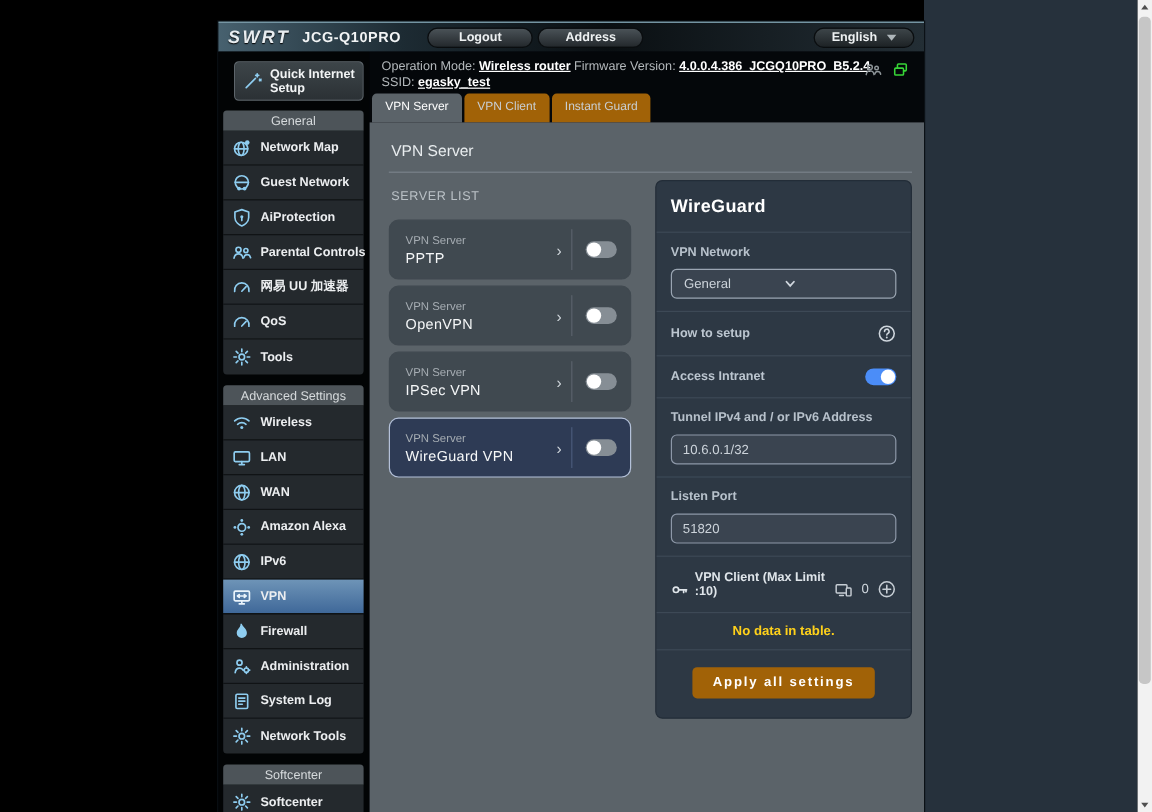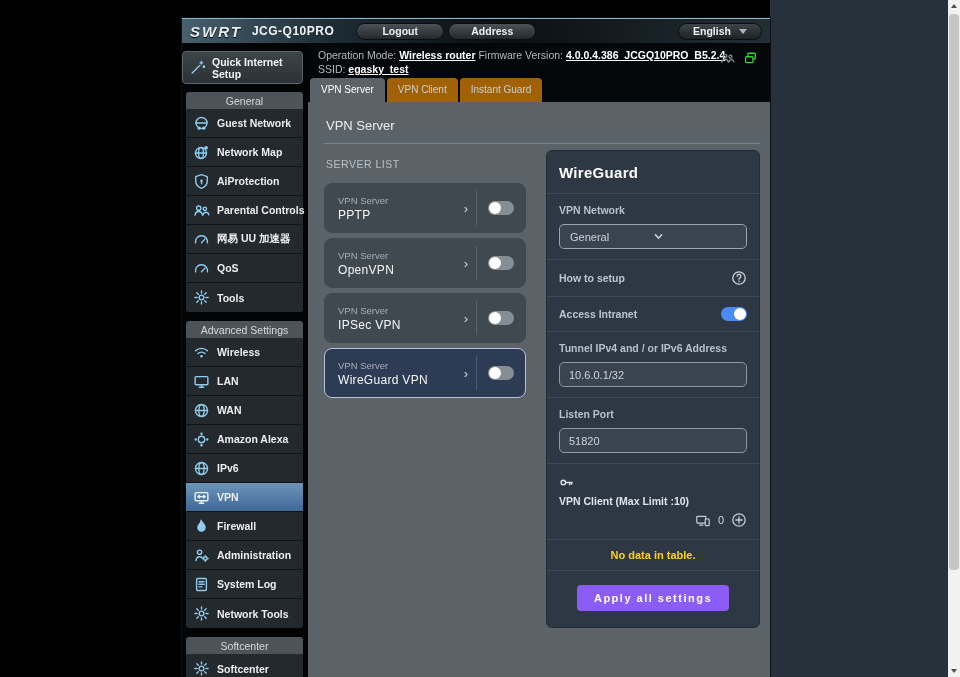--- a/index.html
+++ b/index.html
@@ -26,21 +26,21 @@
   .model { font-size:12px; font-weight:bold; color:#f2f4f5; margin-left:10px; letter-spacing:.5px; }
   .tb-btn { width:88px; height:17px; margin-left:22px; border:1px solid #0a0d0f; border-radius:9px; background:linear-gradient(180deg,#4a5257,#23282c); color:#eef1f2; font-size:10.5px; font-weight:bold; text-align:center; line-height:15px; cursor:pointer; }
   .tb-btn + .tb-btn { margin-left:4px; }
   .lang { margin-left:auto; width:84px; height:17px; border:1px solid #0a0d0f; border-radius:9px; background:linear-gradient(180deg,#3d4549,#1d2225); color:#eef1f2; font-size:10.5px; font-weight:bold; display:flex; align-items:center; justify-content:center; gap:8px; cursor:pointer; }
   .lang .tri { width:0;height:0;border-left:4px solid transparent;border-right:4px solid transparent;border-top:5px solid #aeb6ba; }
 
   .winbody { flex:1; display:flex; min-height:0; }
 
   
   .sidebar { width:126px; flex:0 0 126px; background:#020405; padding-top:8px; }
-  .qis { margin:0 5px 8px 0; height:33px; background:linear-gradient(180deg,#3d4549,#2b3135); border:1px solid #5d656b; border-radius:4px; display:flex; align-items:center; gap:6px; padding:0 6px; cursor:pointer; }
+  .qis { margin:0 5px 8px 13px; height:33px; background:linear-gradient(180deg,#3d4549,#2b3135); border:1px solid #5d656b; border-radius:4px; display:flex; align-items:center; gap:6px; padding:0 6px; cursor:pointer; }
   .qis-label { font-size:10.5px; font-weight:bold; color:#f2f4f5; }
   .nav-section { margin:0 5px 9px 4px; }
   .sec-header { height:17px; background:#4d5459; border-radius:3px 3px 0 0; color:#d6dadc; font-size:10.5px; display:flex; align-items:center; justify-content:center; }
   .nav-item { height:29px; background:#24292d; border-bottom:1px solid #101315; display:flex; align-items:center; gap:7px; padding:0 7px; cursor:pointer; }
   .nav-item:last-child { border-bottom:none; border-radius:0 0 3px 3px; }
   .nav-item .lbl { font-size:10.5px; font-weight:bold; color:#eceef0; white-space:nowrap; }
   .nav-item.active { background:linear-gradient(180deg,#6e94b7,#3f6899); }
   .icon { display:inline-flex; color:#8ecdf0; flex:0 0 auto; }
   .icon svg { display:block; }
   .nav-item.active .icon { color:#eaf4fb; }
@@ -82,28 +82,28 @@
   .panel-header { padding:13px 12px 12px 12px; border-bottom:1px solid #3d4956; }
   .panel-title { font-size:15px; font-weight:bold; color:#fff; letter-spacing:.3px; }
   .p-row { padding:10px 12px; border-bottom:1px solid #3d4956; }
   .p-label { font-size:10.5px; font-weight:bold; color:#b7c1cb; }
   .p-select { margin-top:8px; height:25px; background:#3a4450; border:1px solid #9aa5b2; border-radius:5px; display:flex; align-items:center; padding:0 10px; cursor:pointer; }
   .p-select span { flex:1; font-size:11px; color:#ccd3da; }
   .p-select .chev { color:#cfd6dd; }
   .row-flex { display:flex; align-items:center; justify-content:space-between; }
   .p-bold { font-size:10.5px; font-weight:bold; color:#bcc6d0; }
   .p-input { margin-top:8px; width:100%; height:25px; background:#3a4450; border:1px solid #8d98a8; border-radius:5px; color:#ccd3da; font-size:11px; padding:0 9px; font-family:"Liberation Sans",sans-serif; }
-  .client-row { display:flex; align-items:flex-start; gap:5px; padding:11px 12px; border-bottom:1px solid #3d4956;flex-direction:column; }
+  .client-row { display:flex; align-items:flex-end; gap:5px; padding:11px 12px; border-bottom:1px solid #3d4956; }
   .client-row .p-bold { color:#dfe5ea; }
   .client-count { font-size:11px; color:#cfd6dd; margin:0 2px; }
   .c-right { margin-left:auto; display:flex; align-items:center; gap:5px; }
   .c-right .icon { color:#c6cdd4; cursor:pointer; }
   .nodata { padding:9px 12px; text-align:center; font-size:11px; font-weight:bold; color:#ffd11a; border-bottom:1px solid #3d4956; }
   .panel-footer { padding:14px 0 16px 0; display:flex; justify-content:center; }
-  .apply-btn { background:#8b5cf6; border:none; border-radius:4px; color:#fff; font-size:11px; font-weight:bold; letter-spacing:1.5px; padding:7px 17px; cursor:pointer; font-family:"Liberation Sans",sans-serif; }
+  .apply-btn { background:#a16207; border:none; border-radius:4px; color:#fff; font-size:11px; font-weight:bold; letter-spacing:1.5px; padding:7px 17px; cursor:pointer; font-family:"Liberation Sans",sans-serif; }
   .q-icon { color:#cfd6dd; cursor:pointer; }
   .key-ic { color:#dfe5ea; }
 </style>
 </head>
 <body>
 
 <div class="viewport">
   <div class="right-bg"></div>
 
   <div class="scrollbar">
@@ -139,38 +139,38 @@
               </svg>
             </span>
           <span class="qis-label">Quick Internet Setup</span>
         </div>
         <div id="sidebar-sections">
             <div class="nav-section">
               <div class="sec-header">General</div>
               <div class="nav-item">
                 <span class="icon">
                   <svg width="17" height="17" viewBox="0 0 16 16" fill="none" stroke="currentColor" stroke-width="1.3" stroke-linecap="round" stroke-linejoin="round">
+                    <circle cx="7.5" cy="8.5" r="5.2"></circle>
+                    <ellipse cx="7.5" cy="8.5" rx="2.3" ry="5.2"></ellipse>
+                    <path d="M2.3 8.5h10.4"></path>
+                    <circle cx="12.3" cy="3.6" r="1.8" fill="currentColor" stroke="none"></circle>
+                  </svg>
+                </span>
+                <span class="lbl">Network Map</span>
+              </div>
+              <div class="nav-item">
+                <span class="icon">
+                  <svg width="17" height="17" viewBox="0 0 16 16" fill="none" stroke="currentColor" stroke-width="1.3" stroke-linecap="round" stroke-linejoin="round">
                     <circle cx="8" cy="7.5" r="5.2"></circle>
                     <path d="M2.8 7.5h10.4"></path>
                     <circle cx="5.8" cy="12.4" r="1.5" fill="currentColor" stroke="none"></circle>
                     <circle cx="10.2" cy="12.4" r="1.5" fill="currentColor" stroke="none"></circle>
                   </svg>
                 </span>
                 <span class="lbl">Guest Network</span>
-              </div>
-              <div class="nav-item">
-                <span class="icon">
-                  <svg width="17" height="17" viewBox="0 0 16 16" fill="none" stroke="currentColor" stroke-width="1.3" stroke-linecap="round" stroke-linejoin="round">
-                    <circle cx="7.5" cy="8.5" r="5.2"></circle>
-                    <ellipse cx="7.5" cy="8.5" rx="2.3" ry="5.2"></ellipse>
-                    <path d="M2.3 8.5h10.4"></path>
-                    <circle cx="12.3" cy="3.6" r="1.8" fill="currentColor" stroke="none"></circle>
-                  </svg>
-                </span>
-                <span class="lbl">Network Map</span>
               </div>
               <div class="nav-item">
                 <span class="icon">
                   <svg width="17" height="17" viewBox="0 0 16 16" fill="none" stroke="currentColor" stroke-width="1.3" stroke-linecap="round" stroke-linejoin="round">
                     <path d="M8 1.6 13.4 3.4v4.4c0 3.6-3.6 5.9-5.4 6.6-1.8-.7-5.4-3-5.4-6.6V3.4Z"></path>
                     <circle cx="8" cy="7.2" r="1.2" fill="currentColor" stroke="none"></circle>
                     <path d="M8 8.2v2"></path>
                   </svg>
                 </span>
                 <span class="lbl">AiProtection</span>

